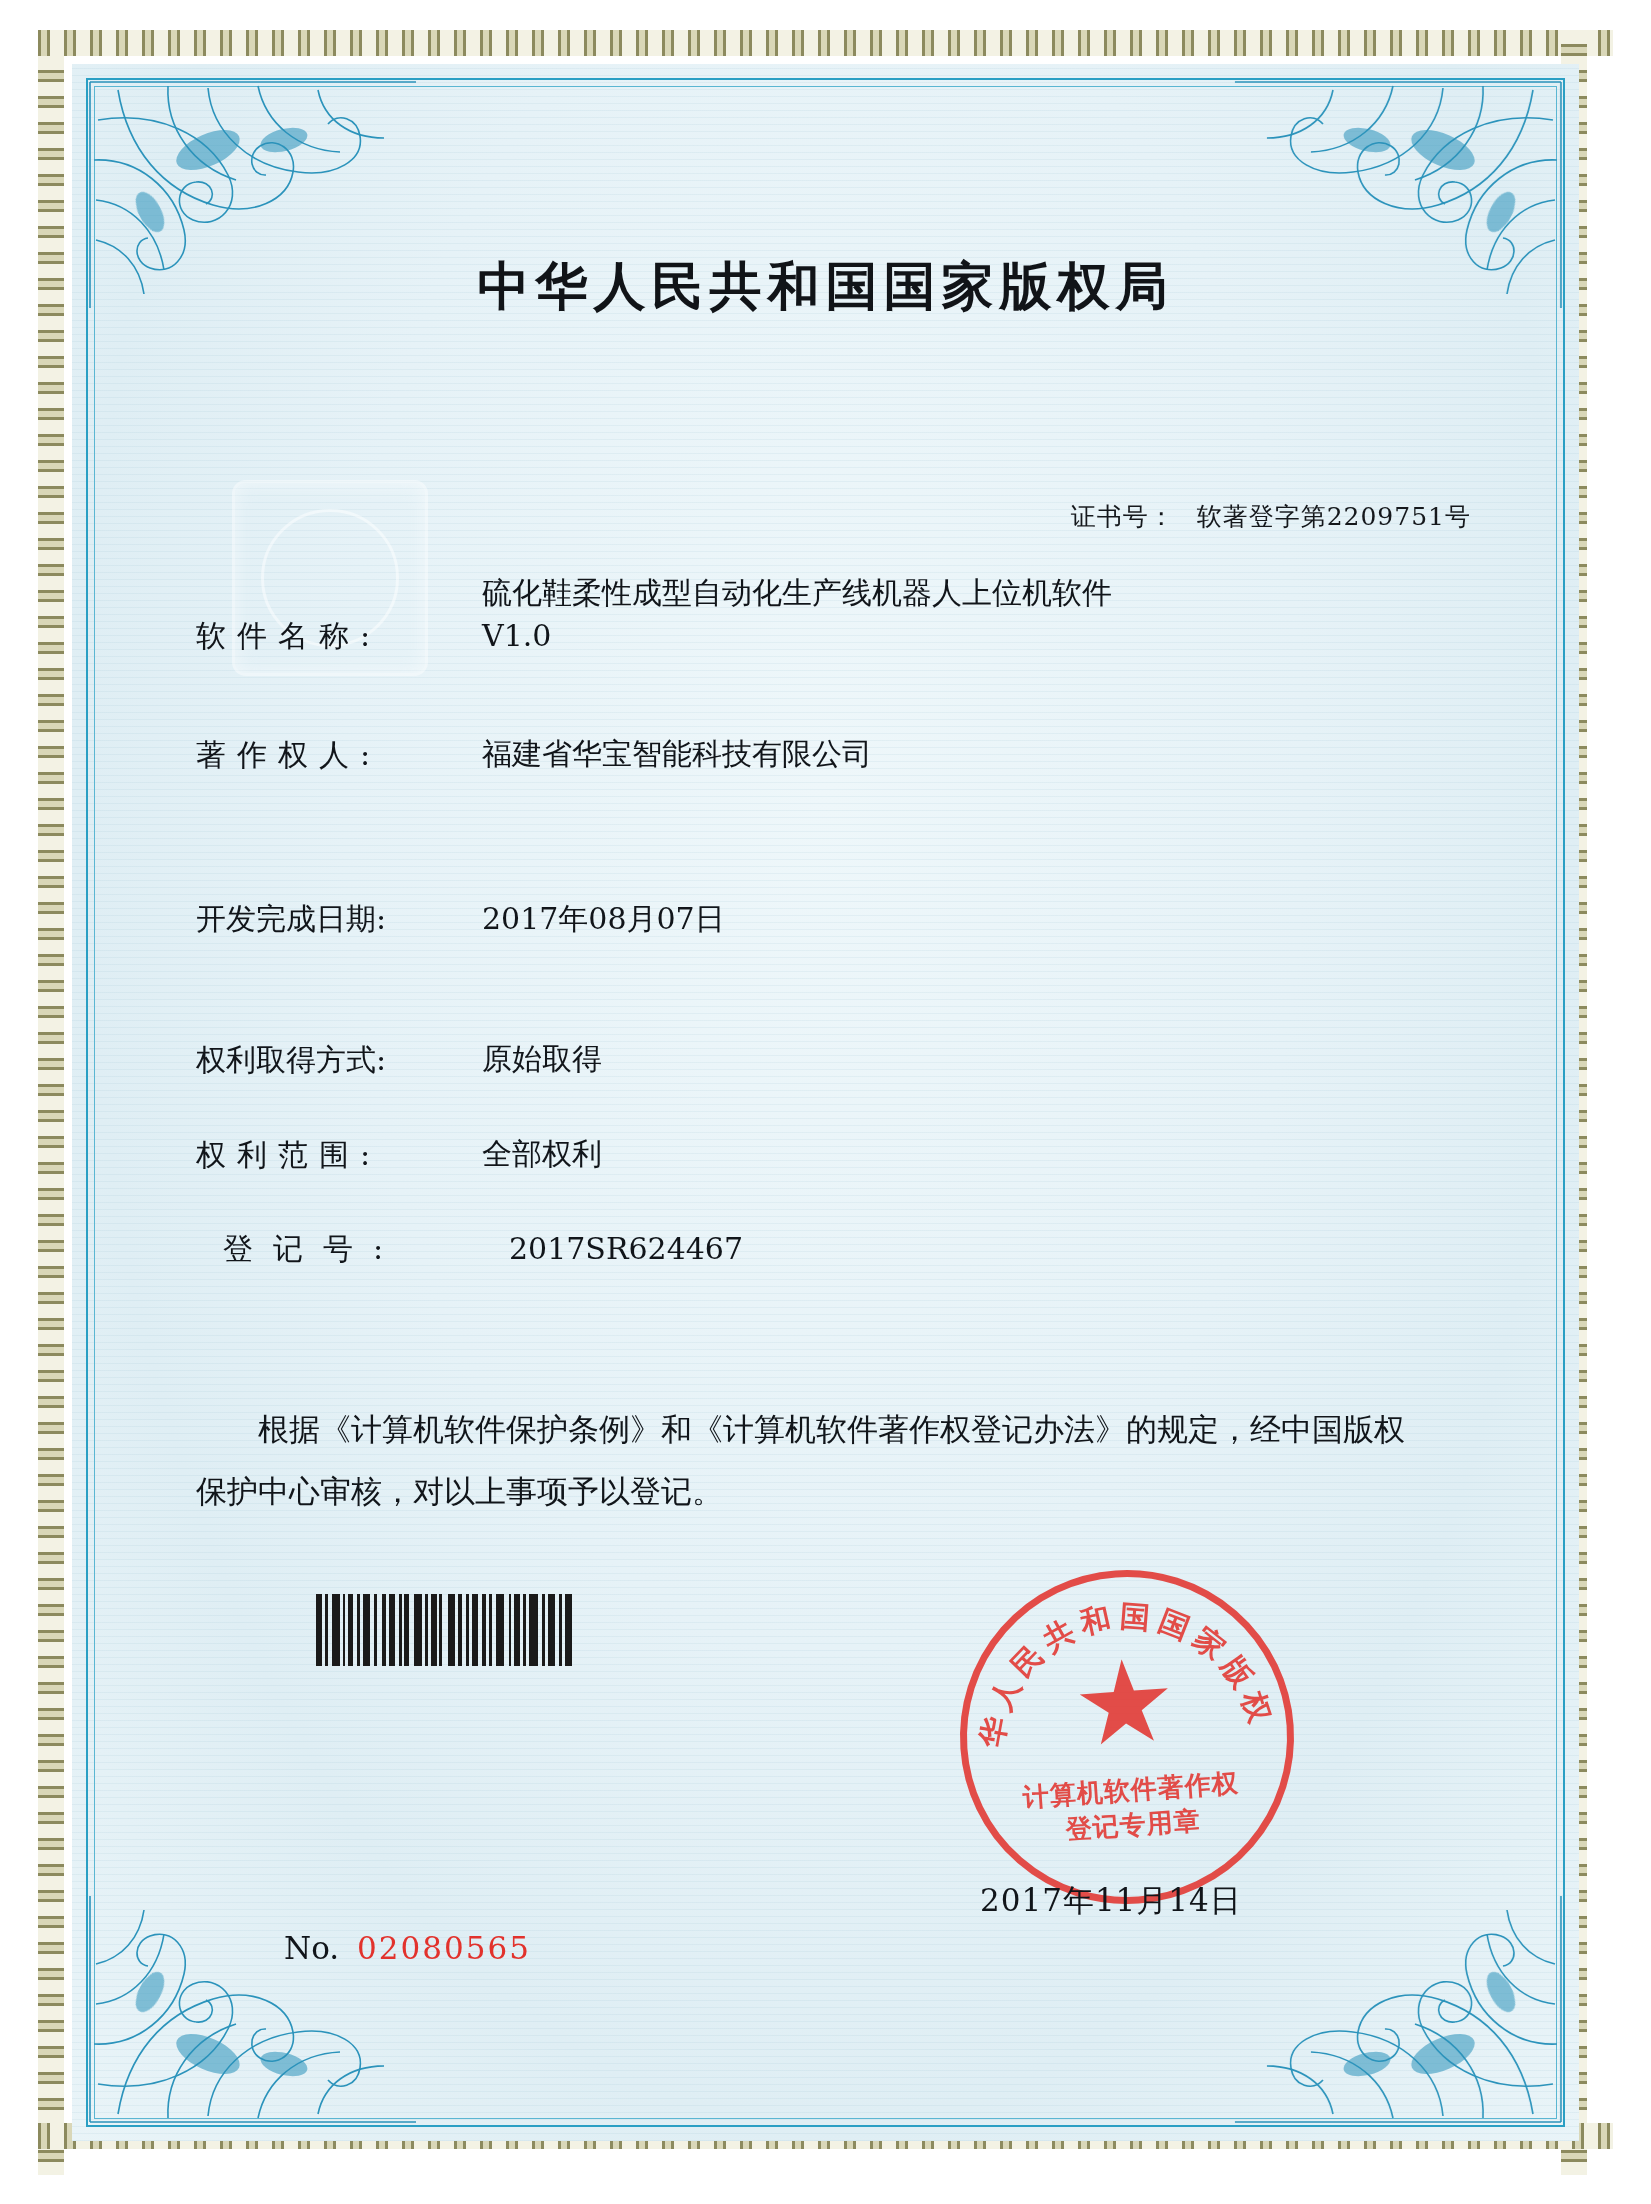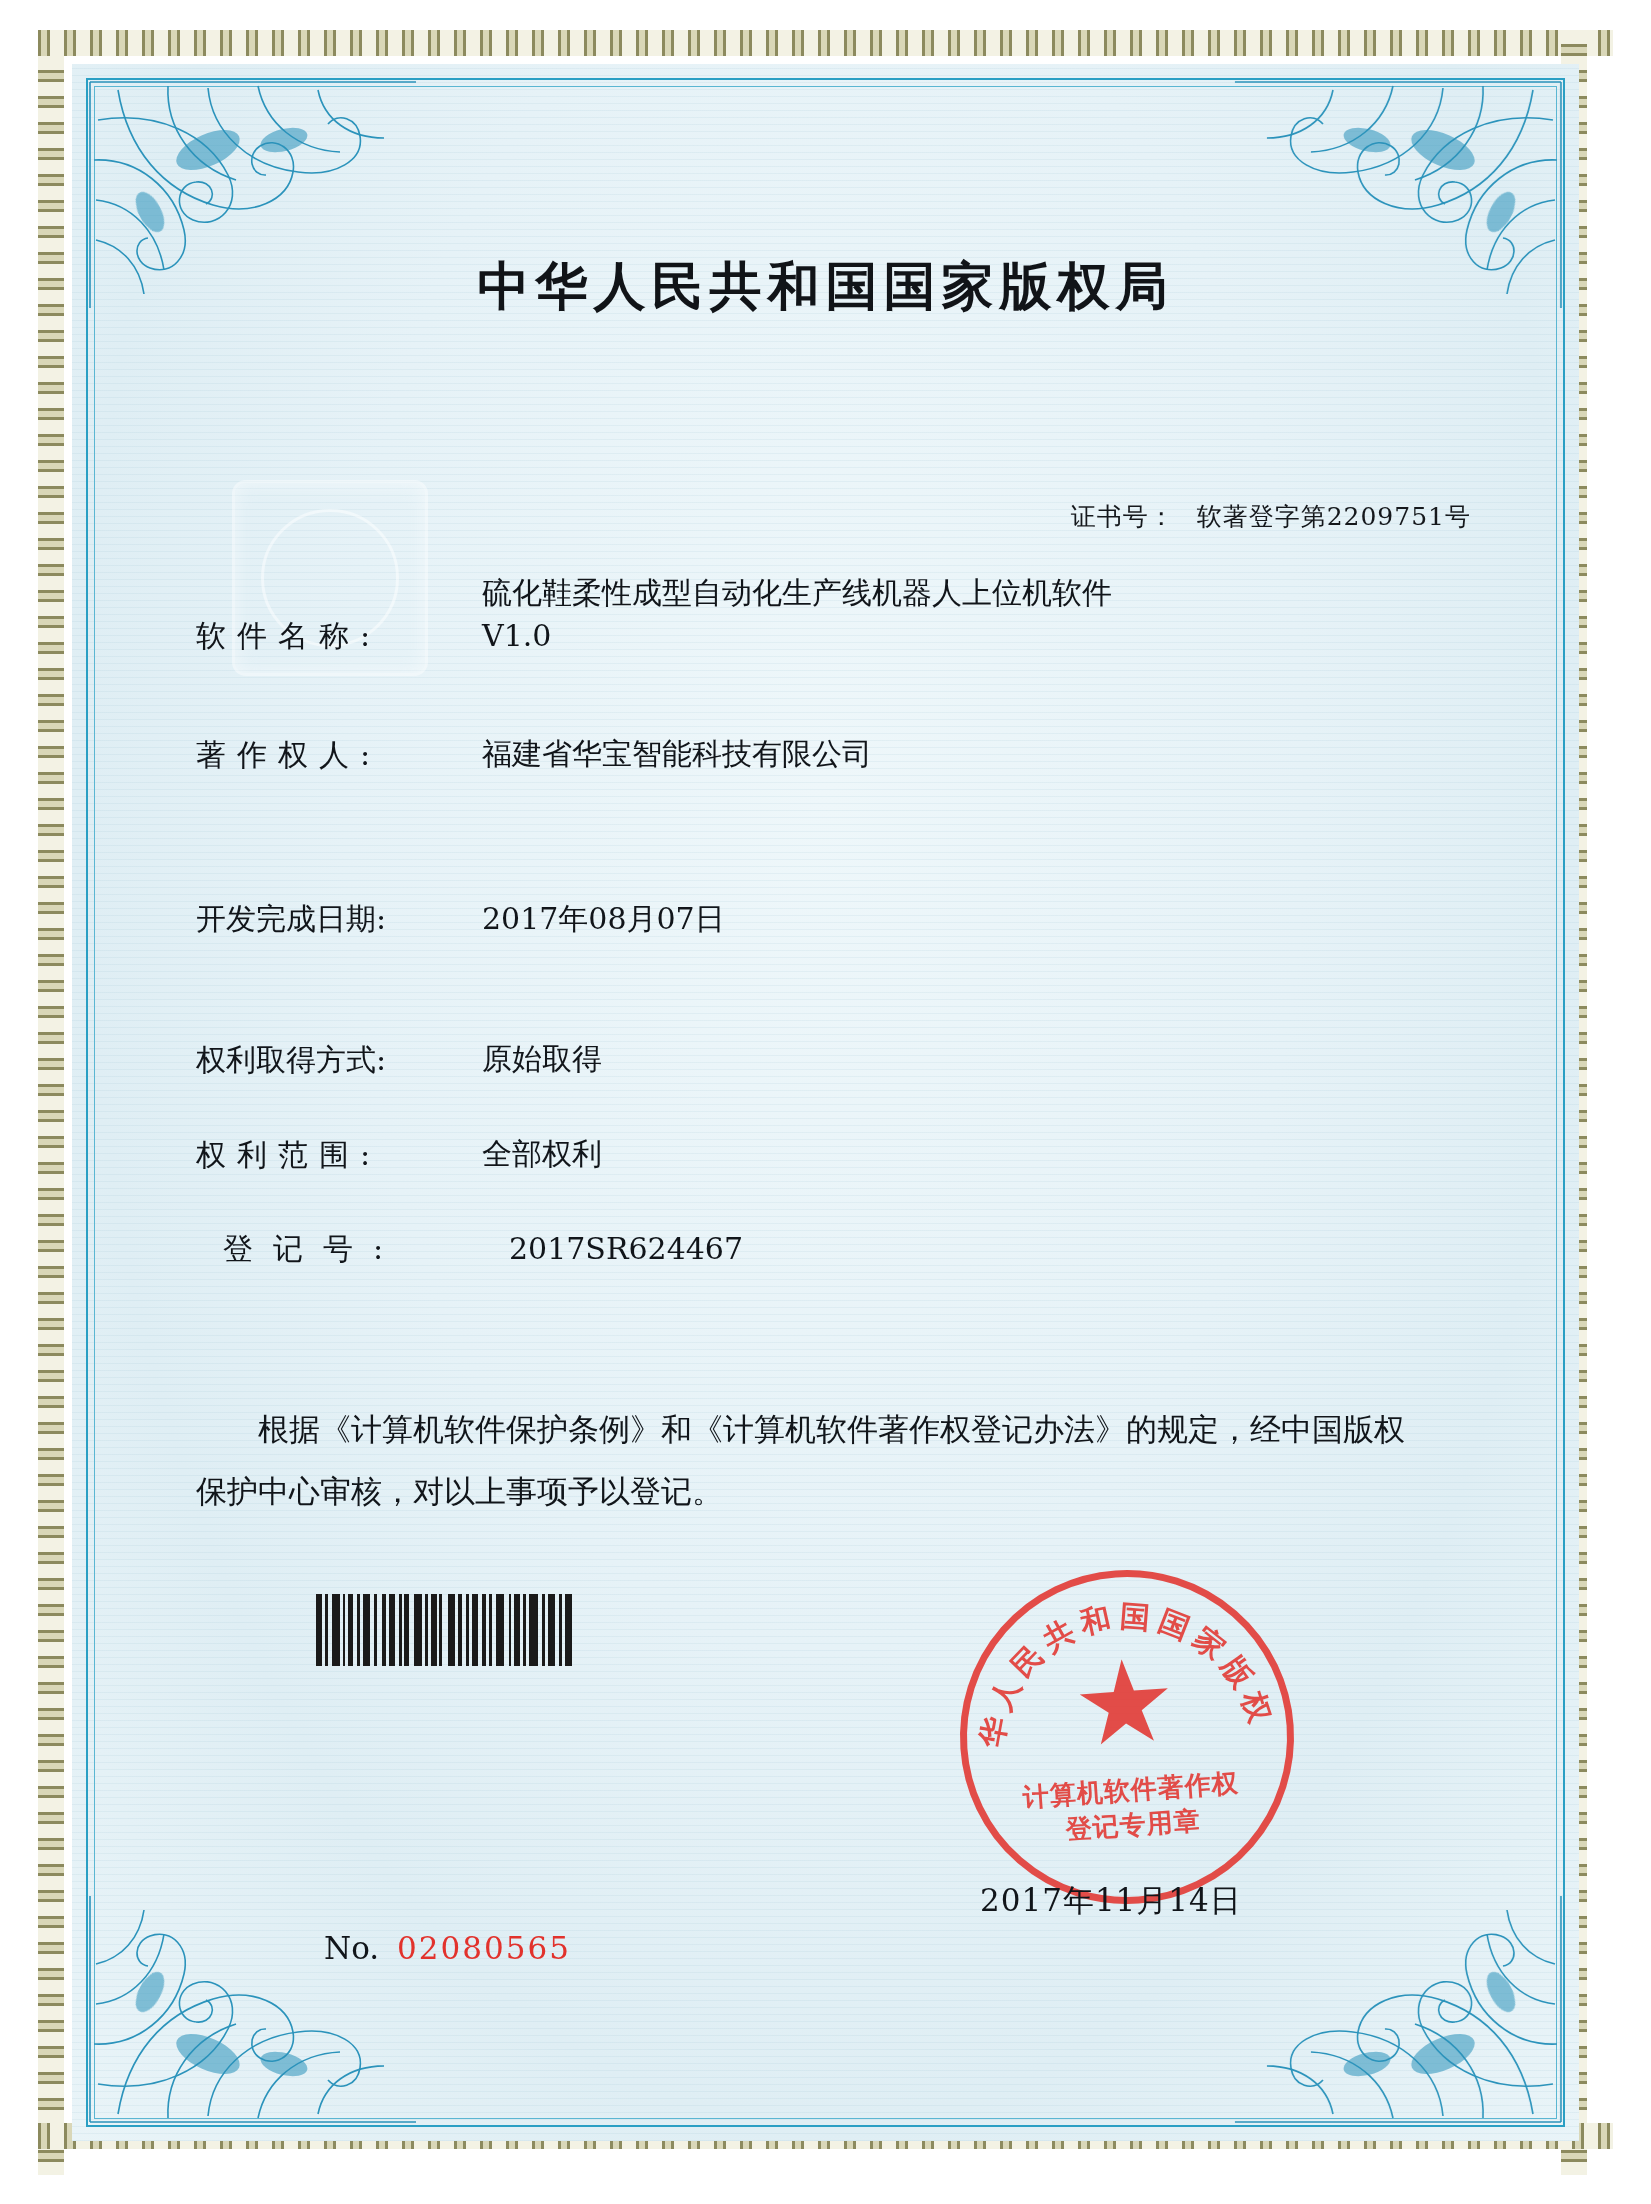--- a/index.html
+++ b/index.html
@@ -281,21 +281,20 @@
   }
 
   
   .footer-no {
     position: absolute;
     left: 284px;
     top: 1930px;
     font-family: "DejaVu Serif", "Liberation Serif", serif;
     font-size: 31px;
     color: #11151a;
-    margin-left: 40px;
   }
   .footer-no .num {
     color: #e2322c;
     margin-left: 18px;
     letter-spacing: 2px;
   }
   .footer-date {
     position: absolute;
     left: 980px;
     top: 1880px;

